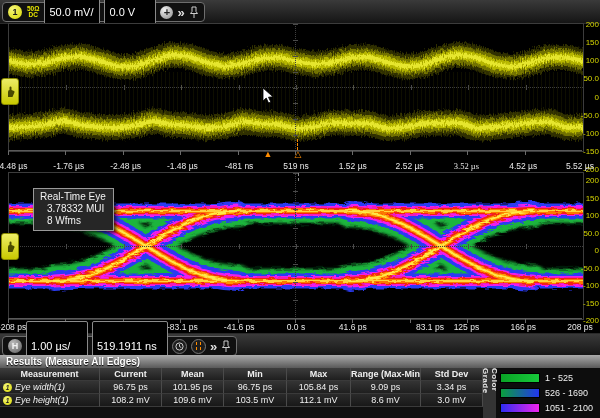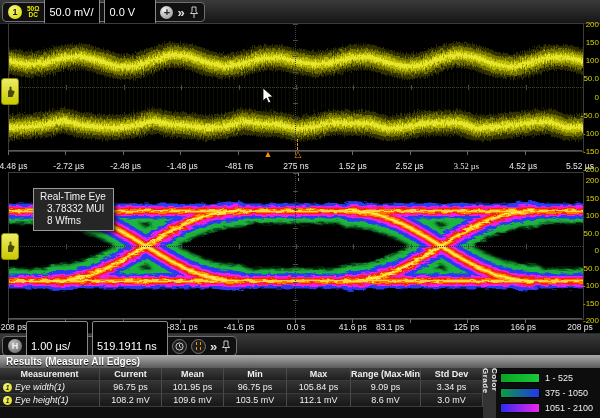--- a/index.html
+++ b/index.html
@@ -157,25 +157,25 @@
       <span class="ylab" style="top: 90.625px;">-50.0</span>
       <span class="ylab" style="top: 108.75px;">-100</span>
       <span class="ylab" style="top: 126.875px;">-150</span>
       <span class="ylab" style="top: 145px;">-200</span>
     </div>
 
   <div id="xaxis-1" class="xaxis">
     <div class="ticks"></div>
     <div id="xlabels-1">
         <span class="xlab" style="left: 4px;">-4.48 µs</span>
-        <span class="xlab" style="left: 60.8px;">-2.72 µs</span>
+        <span class="xlab" style="left: 60.8px;">-1.76 µs</span>
         <span class="xlab" style="left: 117.6px;">-2.48 µs</span>
         <span class="xlab" style="left: 174.4px;">-1.48 µs</span>
         <span class="xlab" style="left: 231.2px;">-481 ns</span>
-        <span class="xlab" style="left: 288px;">275 ns</span>
+        <span class="xlab" style="left: 288px;">519 ns</span>
         <span class="xlab" style="left: 344.8px;">1.52 µs</span>
         <span class="xlab" style="left: 401.6px;">2.52 µs</span>
         <span class="xlab" style="left: 458.4px; font-family: Liberation Serif, serif;">3.52 µs</span>
         <span class="xlab" style="left: 515.2px;">4.52 µs</span>
         <span class="xlab" style="left: 572px;">5.52 µs</span>
       </div>
     <div class="tri" style="left:260px">▲</div>
     <div class="tri" style="left:290px">△</div>
   <div id="trig-dash" style="top: -12px; height: 11px;"></div>
     </div>
@@ -273,21 +273,21 @@
   <div id="xaxis-2" class="xaxis">
     <div class="ticks"></div>
     <div id="xlabels-2">
         <span class="xlab" style="left: 4px;">-208 ps</span>
         <span class="xlab" style="left: 60.8px;">-166 ps</span>
         <span class="xlab" style="left: 117.6px;">-125 ps</span>
         <span class="xlab" style="left: 174.4px;">-83.1 ps</span>
         <span class="xlab" style="left: 231.2px;">-41.6 ps</span>
         <span class="xlab" style="left: 288px;">0.0 s</span>
         <span class="xlab" style="left: 344.8px;">41.6 ps</span>
-        <span class="xlab" style="left: 382px; margin-top: 48px;">83.1 ps</span>
+        <span class="xlab" style="left: 422px; margin-top: 48px;">83.1 ps</span>
         <span class="xlab" style="left: 458.4px;">125 ps</span>
         <span class="xlab" style="left: 515.2px;">166 ps</span>
         <span class="xlab" style="left: 572px;">208 ps</span>
       </div>
   </div>
 
   <div id="toolbar-h" class="toolbar">
     <div class="tb-group">
       <div class="badge gray">H</div>
       <div class="tb-field" style="width:52px">1.00 µs/</div>
@@ -354,21 +354,21 @@
       <div id="cg-strip">
         <div id="cg-label">Color Grade</div>
       </div>
       <div id="cg-entries">
           <div class="cg-row">
             <div class="cg-swatch" style="background: linear-gradient(90deg, rgb(10, 164, 38), rgb(23, 201, 58));"></div>
             <span class="cg-text">1 - 525</span>
           </div>
           <div class="cg-row">
             <div class="cg-swatch" style="background: linear-gradient(90deg, rgb(10, 158, 60), rgb(34, 54, 240));"></div>
-            <span class="cg-text">375 - 1050</span>
+            <span class="cg-text">526 - 1690</span>
           </div>
           <div class="cg-row">
             <div class="cg-swatch" style="background: linear-gradient(90deg, rgb(45, 44, 240), rgb(240, 36, 238));"></div>
             <span class="cg-text">1051 - 2100</span>
           </div>
         </div>
     </div>
   </div>
 
 </div>

